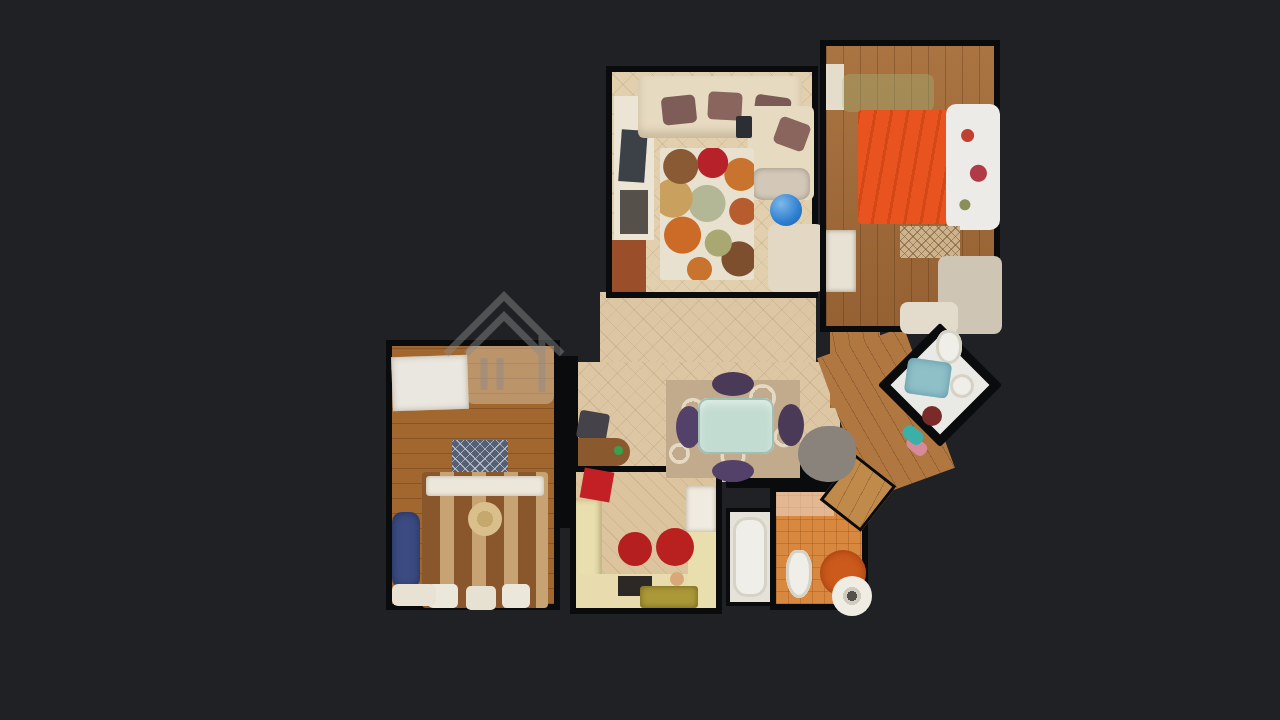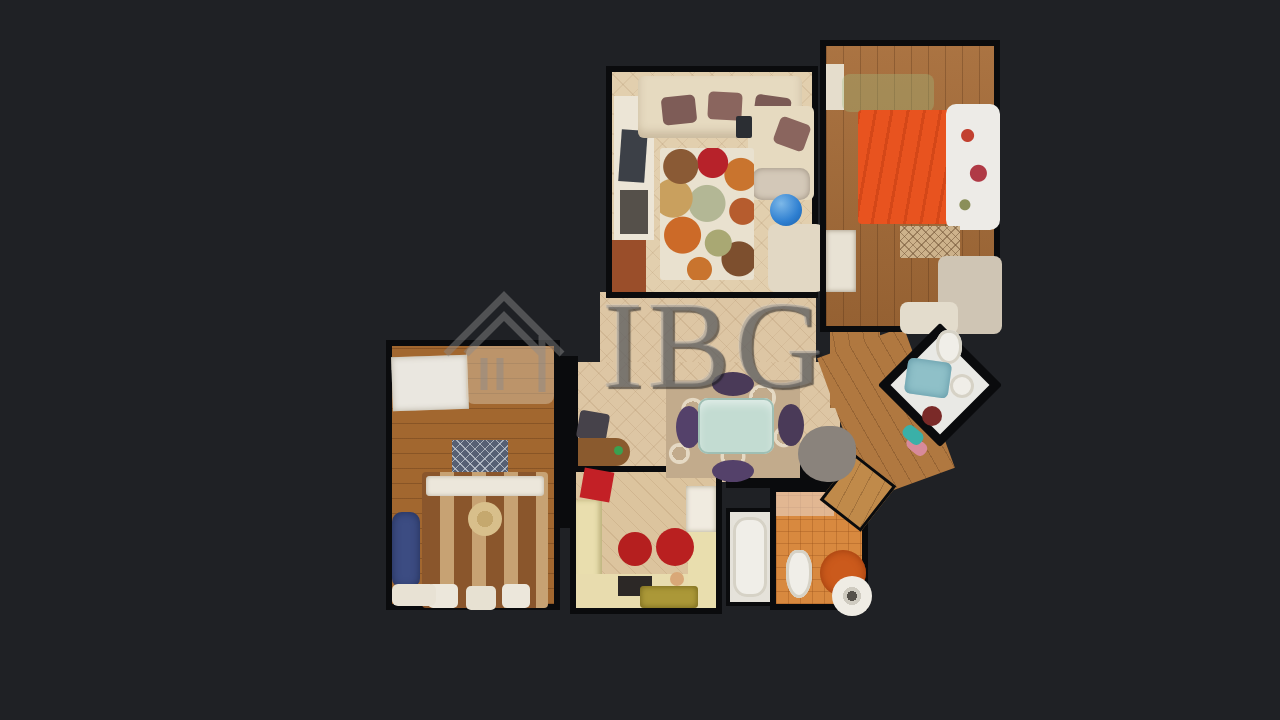--- a/index.html
+++ b/index.html
@@ -187,15 +187,14 @@
 
   <svg id="watermark-logo" width="132" height="120" viewBox="0 0 132 120">
     <g fill="none" stroke="var(--watermark-gray)" stroke-width="7" stroke-linejoin="miter" opacity="0.85">
       <path d="M8 70 L66 12 L124 70"></path>
       <path d="M28 70 L66 32 L104 70"></path>
       <path d="M104 52 L104 108"></path>
       <path d="M46 74 L46 106"></path>
       <path d="M62 74 L62 106"></path>
     </g>
   </svg>
-  <div id="watermark-text">IBG</div>
 
 </div>
 
 </body></html>

